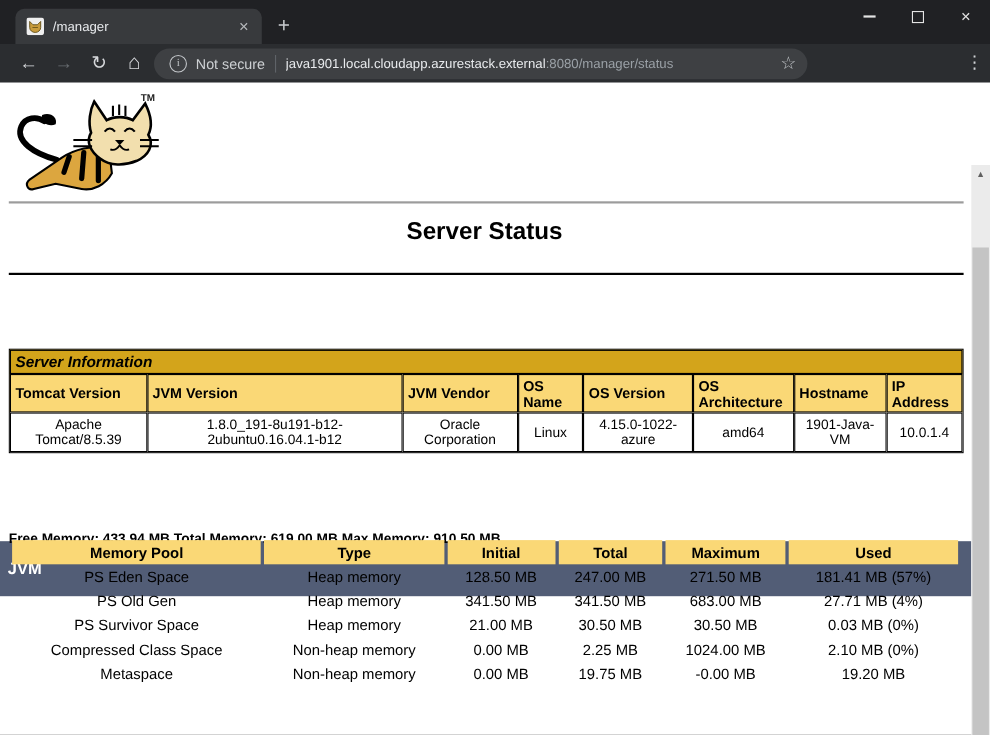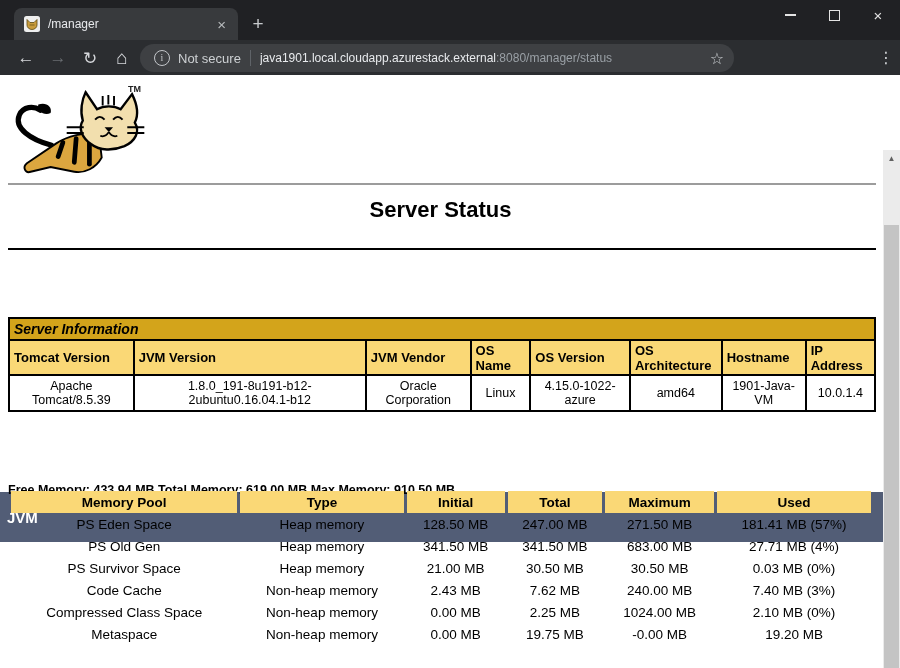--- a/index.html
+++ b/index.html
@@ -229,28 +229,20 @@
     </tr>
     <tr>
       <td>PS Survivor Space</td>
       <td>Heap memory</td>
       <td>21.00 MB</td>
       <td>30.50 MB</td>
       <td>30.50 MB</td>
       <td>0.03 MB (0%)</td>
     </tr>
     <tr>
-      <td>Code Cache</td>
-      <td>Non-heap memory</td>
-      <td>2.43 MB</td>
-      <td>7.62 MB</td>
-      <td>240.00 MB</td>
-      <td>7.40 MB (3%)</td>
-    </tr>
-    <tr>
       <td>Compressed Class Space</td>
       <td>Non-heap memory</td>
       <td>0.00 MB</td>
       <td>2.25 MB</td>
       <td>1024.00 MB</td>
       <td>2.10 MB (0%)</td>
     </tr>
     <tr>
       <td>Metaspace</td>
       <td>Non-heap memory</td>

